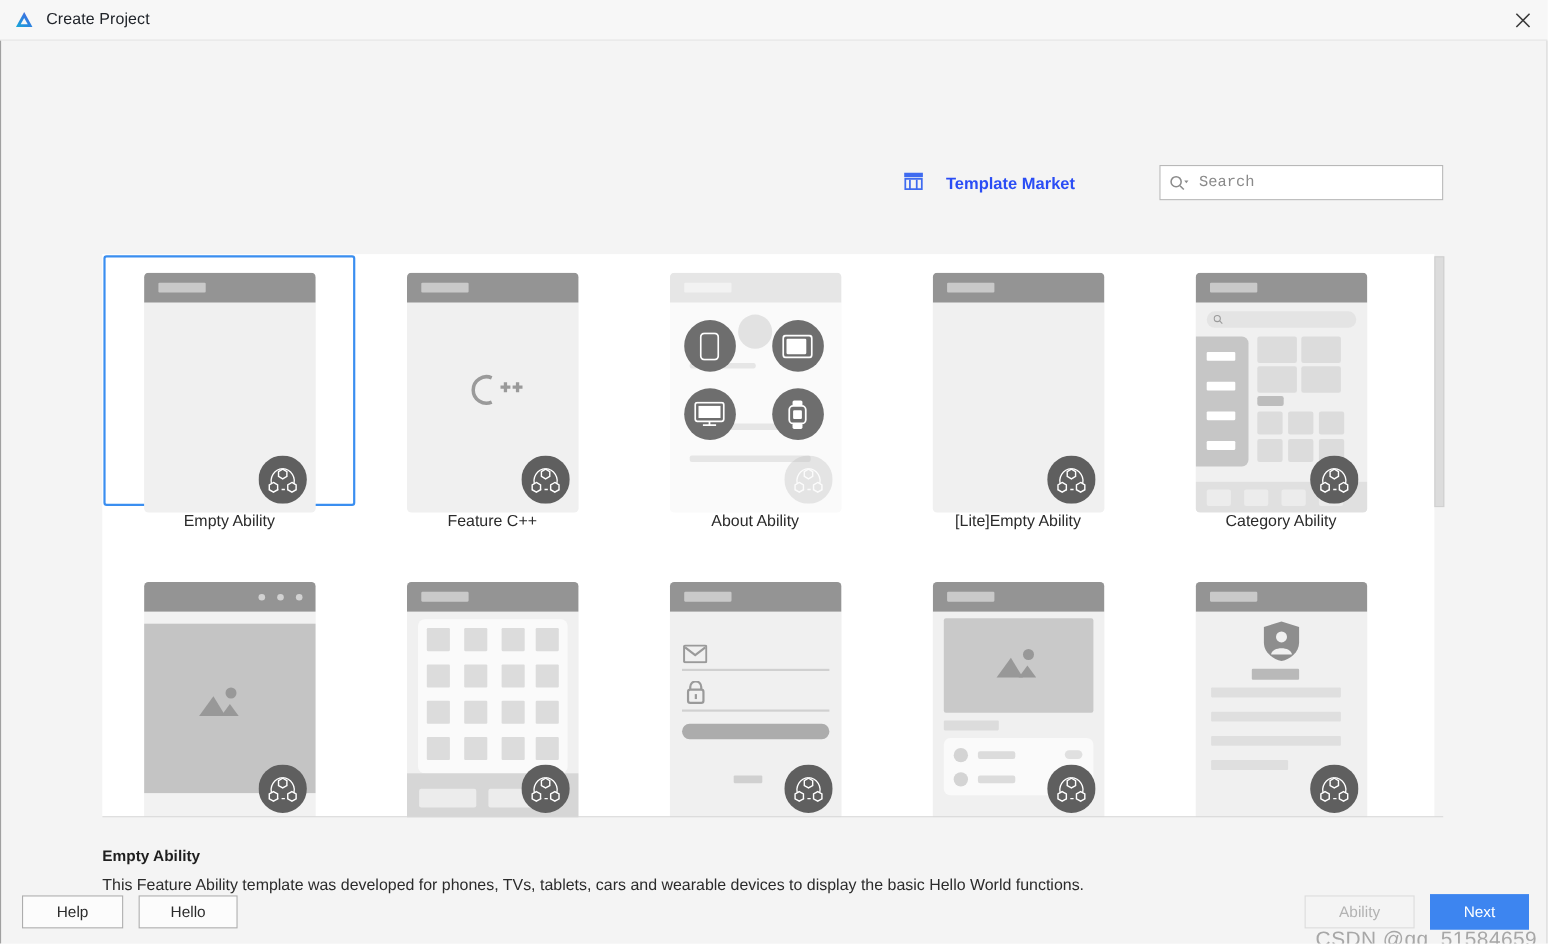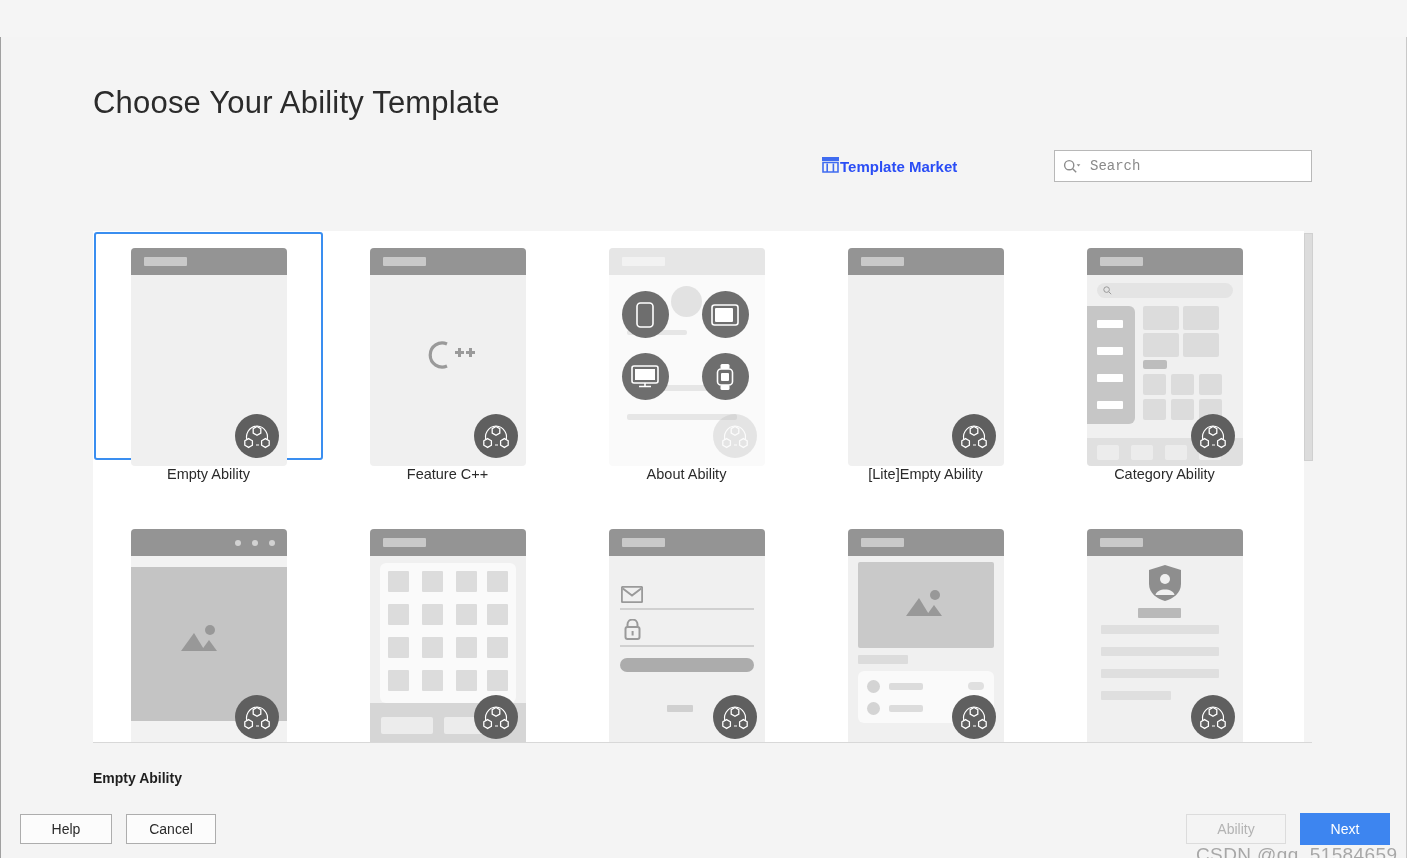--- a/index.html
+++ b/index.html
@@ -78,21 +78,21 @@
     position: absolute;
     left: 92px; top: 113px;
     width: 1219px;
     height: 44px;
   }
   .market-link {
     position: absolute;
     left: 728px; top: 6px;
     display: flex;
     align-items: center;
-    gap: 0;
+    gap: 20px;
     cursor: pointer;
     user-select: none;
   }
   .market-label {
     font-size: 15px;
     font-weight: bold;
     color: #2a4df5;
     white-space: nowrap;
   }
   .shop-icon { display:block; }
@@ -464,24 +464,46 @@
     pointer-events: none;
     font-family: "Liberation Sans", sans-serif;
     margin-top: 19px;
   }
 </style>
 </head>
 <body>
 
 <div class="app">
 
+  <div class="titlebar">
+    <span class="title-logo">
+      <svg width="20" height="20" viewBox="0 0 20 20">
+        <defs>
+          <linearGradient id="lg" x1="0" y1="1" x2="1" y2="0">
+            <stop offset="0" stop-color="#17a9d8"></stop>
+            <stop offset="0.55" stop-color="#2f7ee0"></stop>
+            <stop offset="1" stop-color="#5b63d8"></stop>
+          </linearGradient>
+        </defs>
+        <path d="M10 3 L17.5 16.5 L2.5 16.5 Z" fill="url(#lg)"></path>
+        <path d="M10 8.3 L13.2 14 L6.8 14 Z" fill="#f7f7f7"></path>
+      </svg>
+    </span>
+    <span class="title-text">Create Project</span>
+    <div class="titlebar-close">
+      <span>
+        <svg width="15" height="15" viewBox="0 0 15 15">
+          <path d="M1.5 1.5 L13.5 13.5 M13.5 1.5 L1.5 13.5" stroke="#3a3a3a" stroke-width="1.4" fill="none"></path>
+        </svg>
+      </span>
+    </div>
+  </div>
 
   <div class="dialog-body">
 
-    <div class="page-title">Choose Your Ability Template</div>
 
     <div class="toolbar">
 
       <div class="market-link">
         <span class="shop-icon">
           <svg width="19" height="17" viewBox="0 0 19 17">
             <path d="M1 1 H18 V5 H1 Z" fill="#3f6bf0"></path>
             <path d="M2 6.5 H17 V16 H2 Z" fill="none" stroke="#3f6bf0" stroke-width="1.6"></path>
             <path d="M6.2 7.5 V16 M12.4 7.5 V16" stroke="#3f6bf0" stroke-width="1.6"></path>
           </svg>
@@ -879,25 +901,26 @@
       </div>
     </div>
 
     <div class="vscroll">
       <div class="vscroll-thumb"></div>
     </div>
     <div class="grid-divider"></div>
 
     <div class="desc">
       <p class="desc-title">Empty Ability</p>
+      <p class="desc-body">This Feature Ability template was developed for phones, TVs, tablets, cars and wearable devices to display the basic Hello World functions.</p>
     </div>
 
     <div class="footer">
       <button class="btn btn-help">Help</button>
-      <button class="btn btn-cancel">Cancel</button>
+      <button class="btn btn-cancel">Hello</button>
       <button class="btn btn-prev">Ability</button>
       <button class="btn btn-next">Next</button>
     </div>
 
   </div>
 
   <div class="watermark">CSDN @qq_51584659</div>
 </div>
 
 </body></html>

